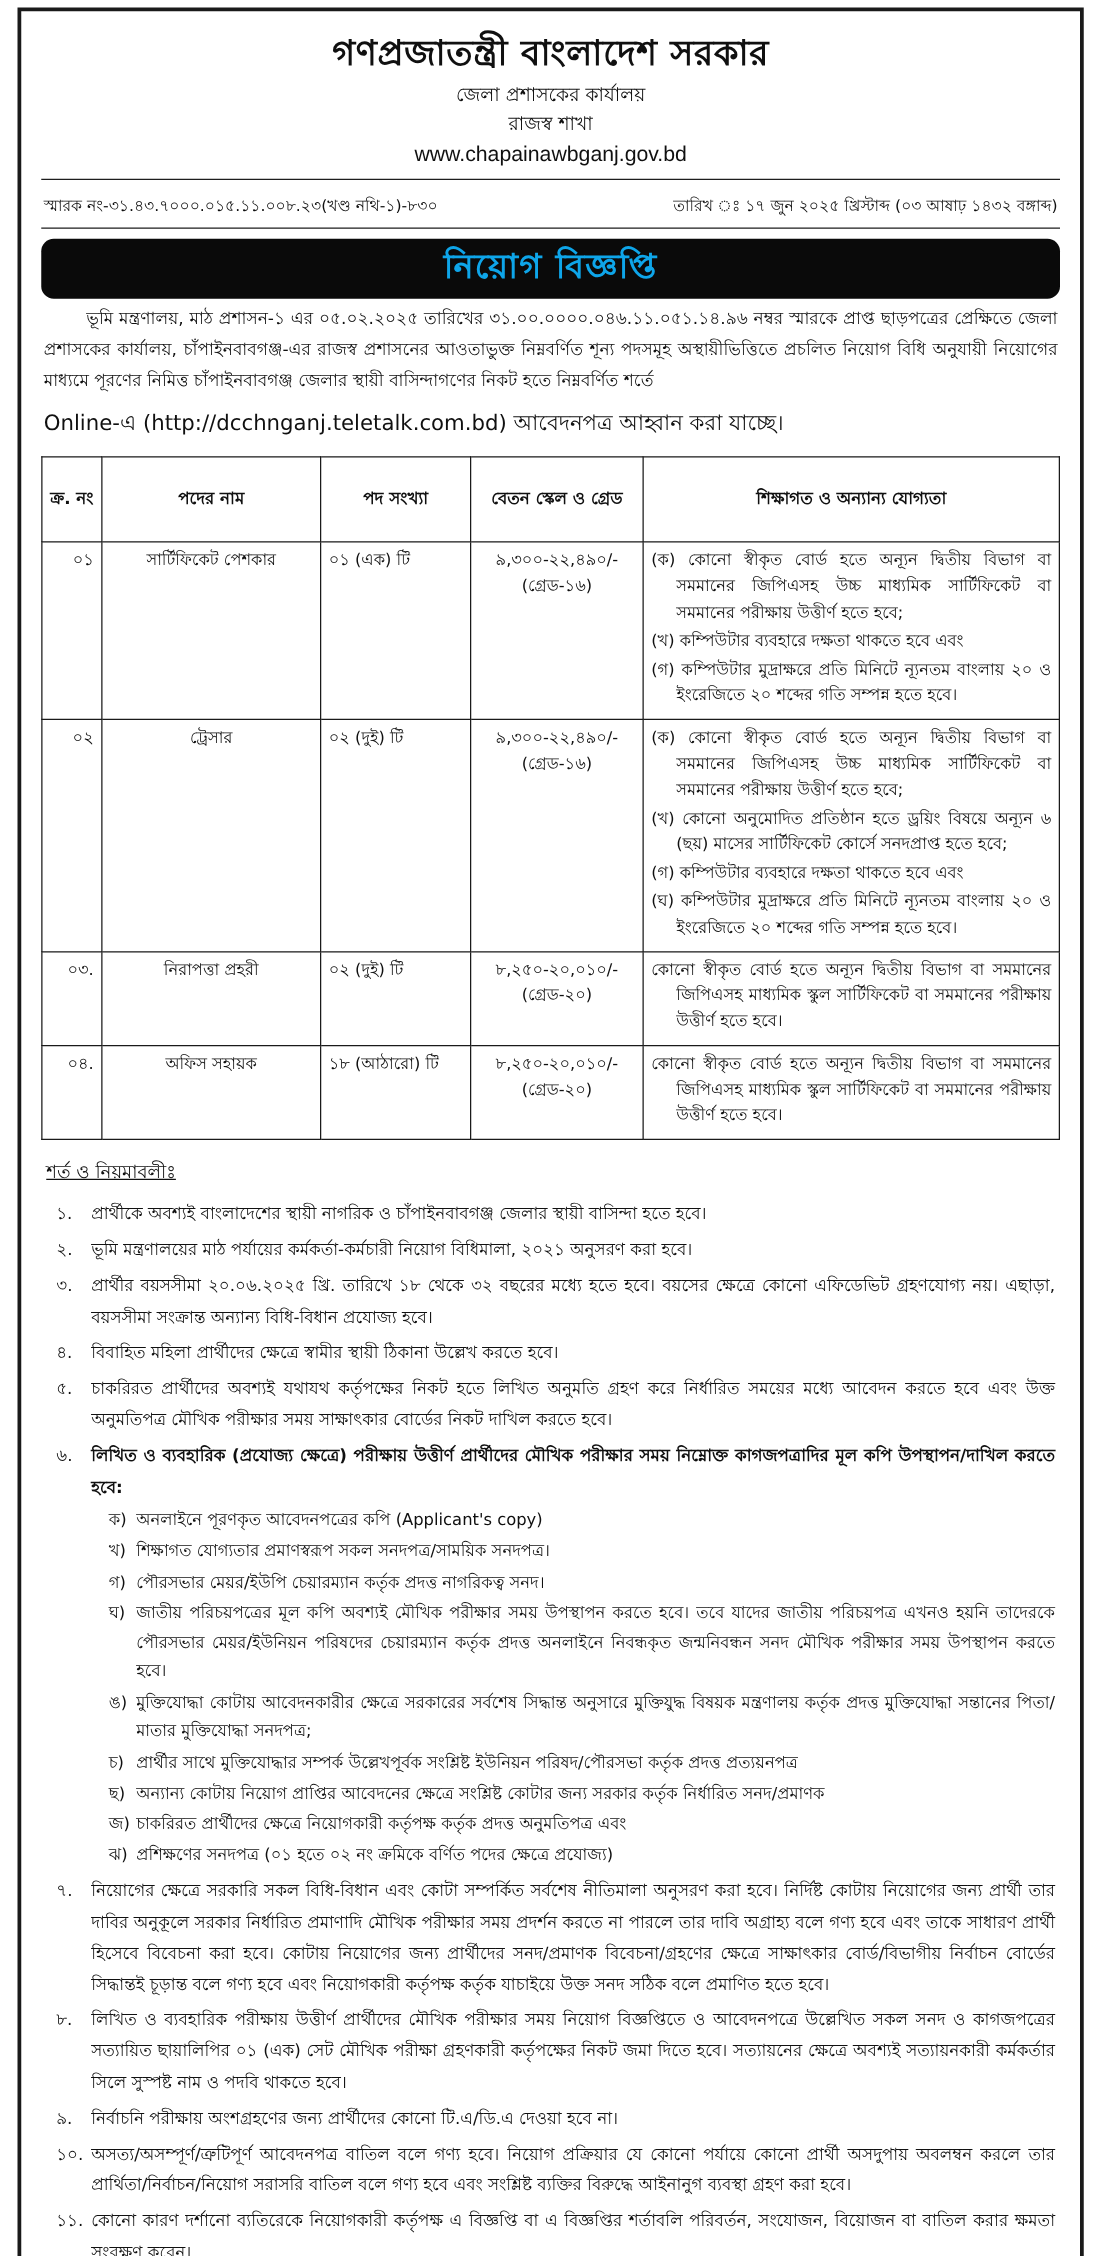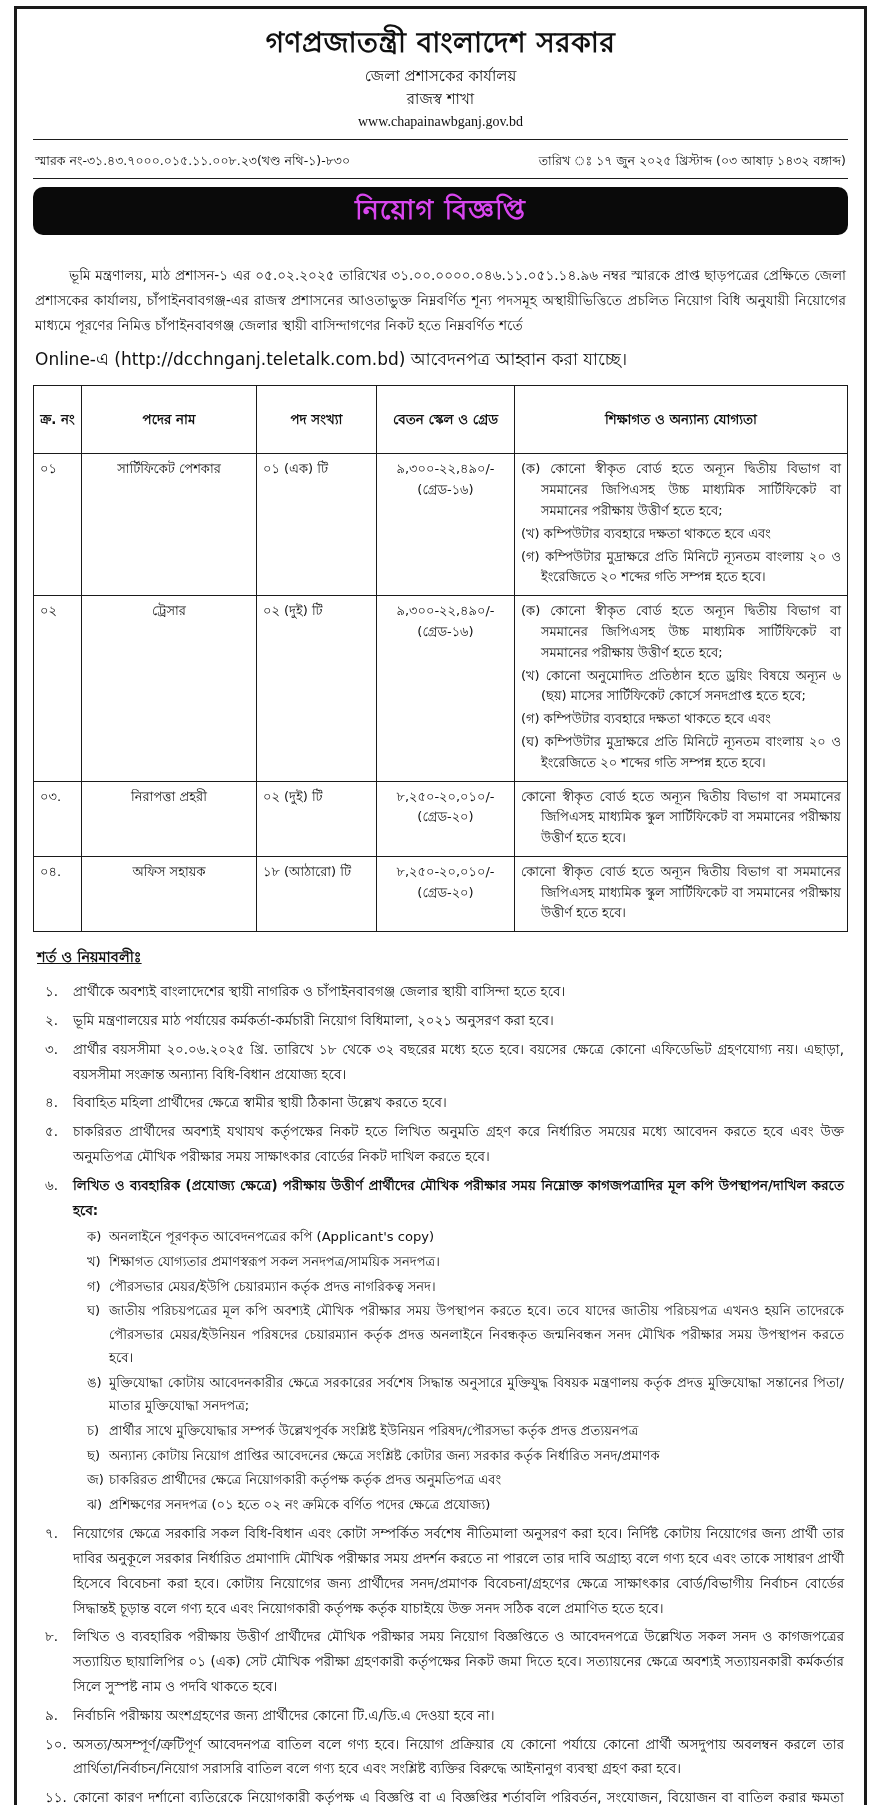--- a/index.html
+++ b/index.html
@@ -38,22 +38,22 @@
     letter-spacing: 0.5px;
     line-height: 1.25;
     margin: 6px 0 6px 0;
   }
   .office-line {
     font-size: 15px;
     line-height: 1.45;
     margin: 1px 0;
   }
   .website {
-    font-family: Liberation Serif, serif;
-    font-size: 14px;
+    font-family: Liberation Sans, sans-serif;
+    font-size: 17px;
     margin-top: 3px;
     margin-bottom: 2px;
   }
   .rule {
     border-top: 1.5px solid #1d1d1d;
     margin: 9px 0 6px 0;
   }
   .memo-row {
     display: flex;
     justify-content: space-between;
@@ -64,25 +64,25 @@
   }
   .memo-left, .memo-right { white-space: nowrap; }
   .rule2 {
     border-top: 1.5px solid #1d1d1d;
     margin: 2px 0 8px 0;
   }
 
   
   .banner {
     background: #0a0a0a;
-    color: #d946ef;
+    color: #0ea5e9;
     text-align: center;
     border-radius: 10px;
     padding: 7px 0 9px 0;
-    margin: 0 0 28px 0;
+    margin: 0 0 4px 0;
   }
   .banner-text {
     font-size: 27px;
     font-weight: bold;
     letter-spacing: 1px;
     line-height: 1.2;
   }
 
   
   .intro {
@@ -119,37 +119,37 @@
     vertical-align: middle;
     font-weight: bold;
     font-size: 13.4px;
     padding: 23px 4px;
   }
   col.c-sl   { width: 48px; }
   col.c-post { width: 175px; }
   col.c-num  { width: 120px; }
   col.c-pay  { width: 138px; }
   col.c-qual { width: auto; }
-  td.sl   { text-align: left; }
+  td.sl   { text-align: right; }
   td.post { text-align: center; }
   td.num  { }
   td.pay  { text-align: center; }
   td.qual { text-align: justify; padding-left: 8px; }
   .qual-item {
     margin: 0 0 2px 0;
     text-align: justify;
     text-justify: inter-word;
     padding-left: 20px;
     text-indent: -20px;
   }
 
   
   .cond-head {
     font-size: 14.5px;
-    font-weight: bold;
+    font-weight: normal;
     text-decoration: underline;
     margin: 8px 0 10px 4px;
   }
   ol.conds {
     list-style: none;
     margin: 0;
     padding: 0 4px 0 6px;
   }
   ol.conds > li {
     display: flex;

